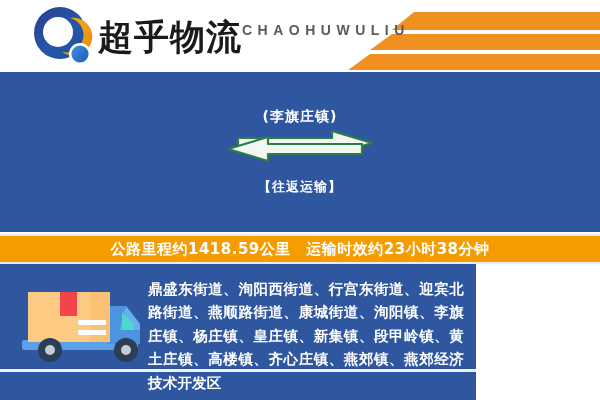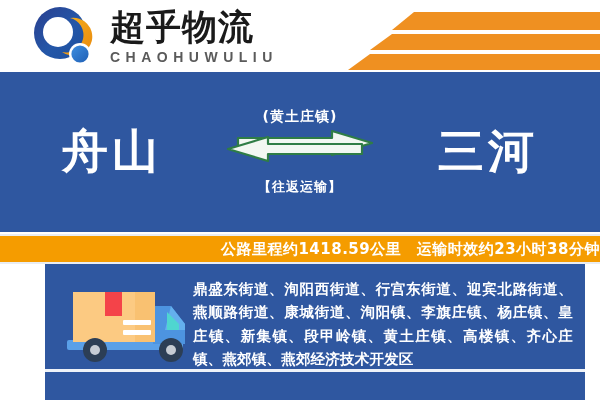--- a/index.html
+++ b/index.html
@@ -32,23 +32,23 @@
     display: flex;
     align-items: center;
   }
   .logo-mark {
     position: relative;
     width: 66px; height: 66px;
     flex: 0 0 auto;
   }
   .logo-mark svg { display: block; }
   .logo-text {
-    margin-left: 14px;
+    margin-left: 2px;
     display: flex;
-    flex-direction: column;
+    flex-direction: row;
     justify-content: flex-end;
   }
   .brand-cn {
     font-family: "DejaVu Sans", "Liberation Sans", sans-serif;
     font-size: 35px;
     font-weight: bold;
     color: #1a1a1a;
     line-height: 1.05;
     letter-spacing: 1px;
     white-space: nowrap;
@@ -124,41 +124,40 @@
   .arrow-wrap svg { display: block; }
 
   
   .info-bar {
     position: absolute;
     left: 0; top: 234px;
     width: 600px; height: 30px;
     background: #f59c00;
     display: flex;
     align-items: center;
-    justify-content: flex-end;
+    justify-content: center;
     border-top: 2px solid #e9edf3;
     border-bottom: 2px solid #e9edf3;
     box-sizing: border-box;
   }
   .info-bar-text {
     font-family: "DejaVu Sans", "Liberation Sans", sans-serif;
     font-size: 15px;
     font-weight: bold;
     color: #ffffff;
     letter-spacing: 0.5px;
     white-space: nowrap;
   }
 
   
   .coverage-panel {
     position: absolute;
     left: 0; top: 264px;
-    width: 540px; height: 136px;
+    width: 476px; height: 136px;
     background: #2f57a0;
-    margin-left: 45px;
   }
   .truck-wrap {
     position: absolute;
     left: 16px;
     top: 14px;
     width: 128px;
     height: 92px;
   }
   .truck-wrap svg { display: block; }
 
@@ -228,34 +227,32 @@
       </div>
       <div class="logo-text">
         <div class="brand-cn">超乎物流</div>
         <div class="brand-en">CHAOHUWULIU</div>
       </div>
     </div>
   </div>
 
   <div class="route-panel">
 
-    <div class="city city-origin">舟山</div>
 
     <div class="route-mid">
-      <div class="route-note-top">(黄土庄镇)</div>
+      <div class="route-note-top">(李旗庄镇)</div>
       <div class="arrow-wrap">
         <svg width="160" height="34" viewBox="0 0 160 34" xmlns="http://www.w3.org/2000/svg">
           <polygon points="112,2 152,14 112,26 112,19 18,19 18,9 112,9" fill="#f2f7f2" stroke="#2f7d46" stroke-width="2.2" stroke-linejoin="round"></polygon>
           <polygon points="48,8 8,20 48,32 48,25 142,25 142,15 48,15" fill="#f2f7f2" stroke="#2f7d46" stroke-width="2.2" stroke-linejoin="round"></polygon>
         </svg>
       </div>
       <div class="route-note-bottom">【往返运输】</div>
     </div>
 
-    <div class="city city-dest">三河</div>
   </div>
 
   <div class="info-bar">
     <span class="info-bar-text">公路里程约1418.59公里　运输时效约23小时38分钟</span>
   </div>
 
   <div class="coverage-panel">
 
     <div class="truck-wrap">
       <svg width="128" height="92" viewBox="0 0 128 92" xmlns="http://www.w3.org/2000/svg">

